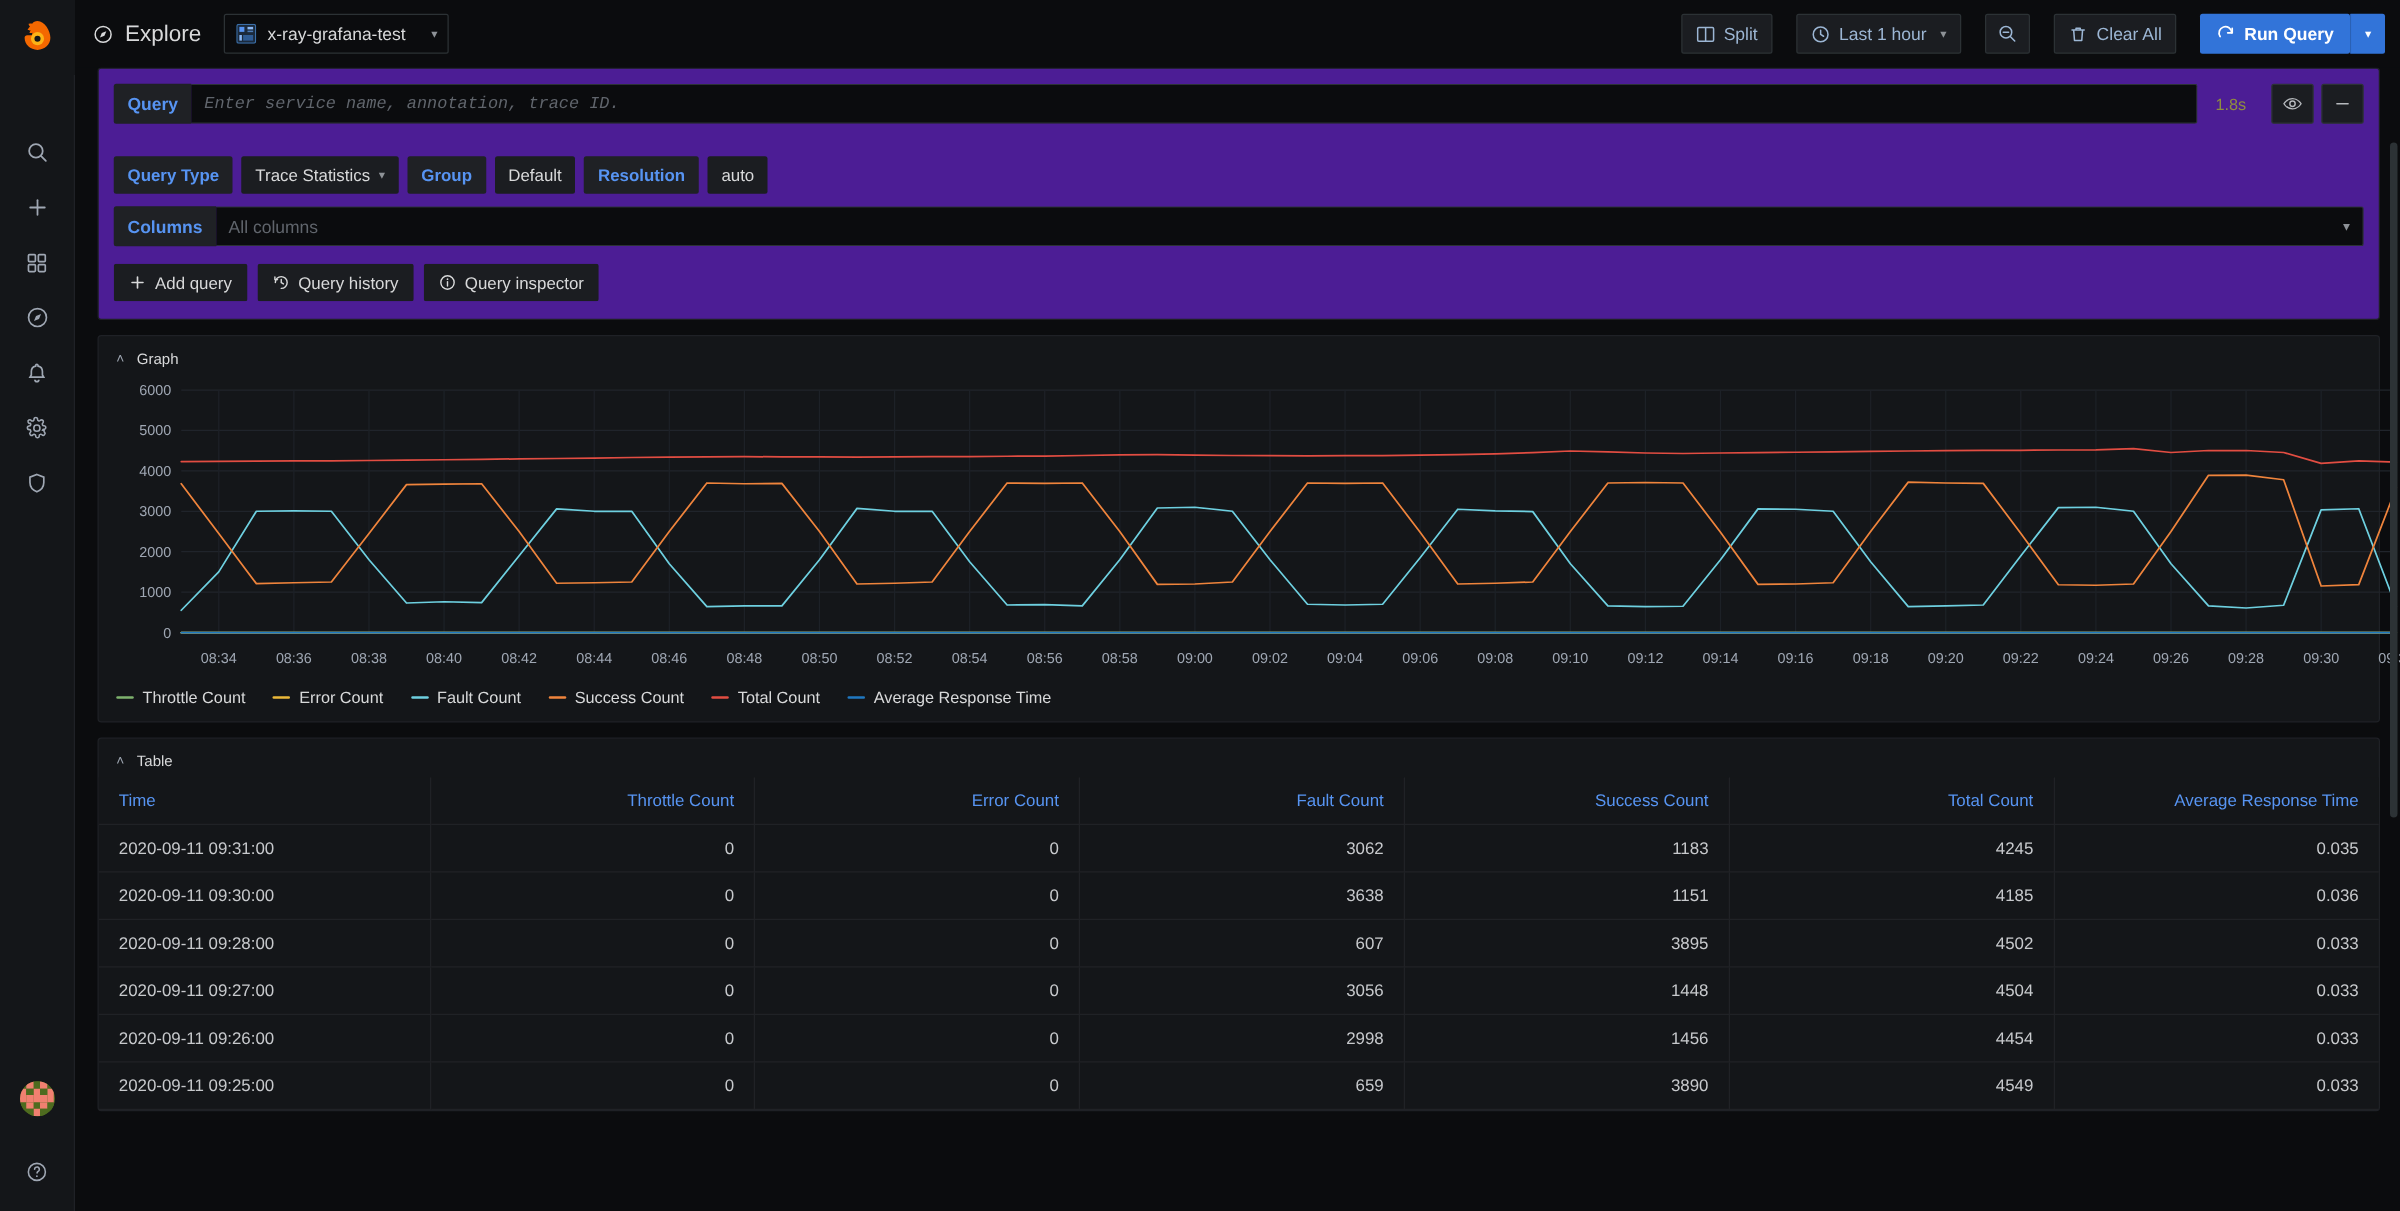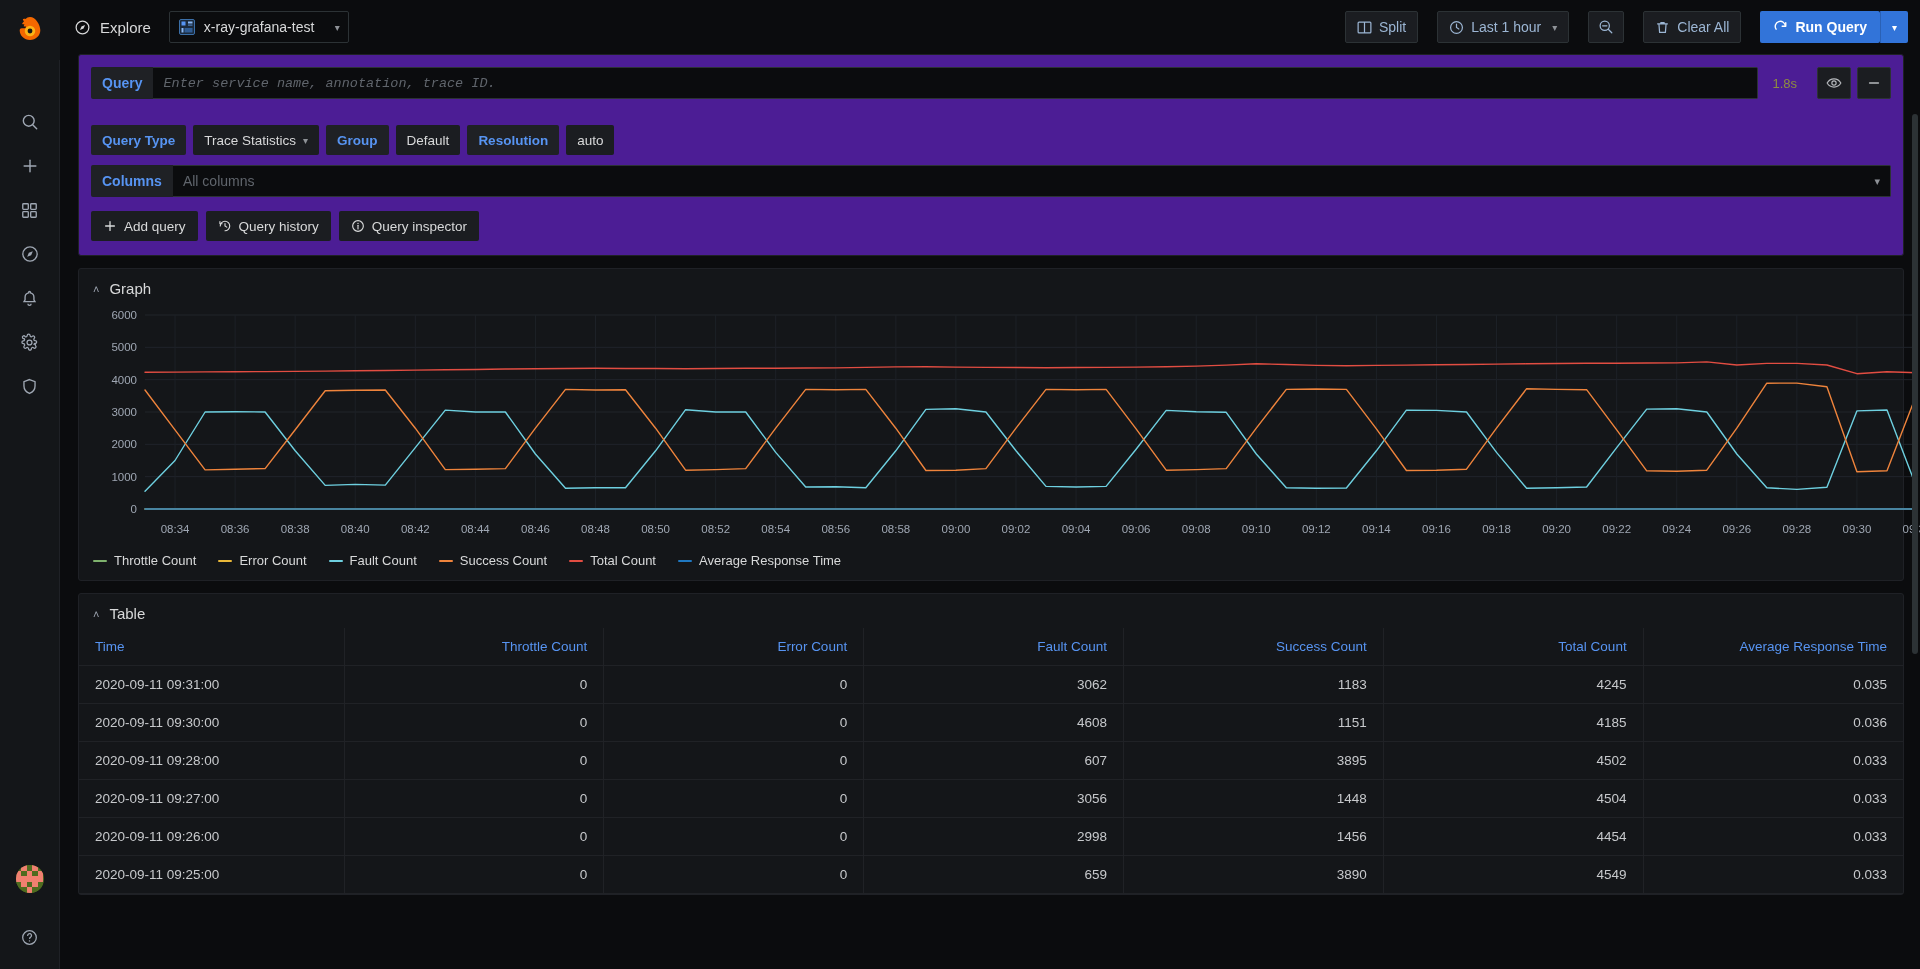--- a/index.html
+++ b/index.html
@@ -38,21 +38,21 @@
 
   
   .main { flex: 1; height: 969px; overflow: hidden; position: relative; display:flex; flex-direction:column; }
 
   
   .topbar {
     height: 54px; flex: 0 0 54px;
     display: flex; align-items: center; padding: 0 12px 0 14px;
     background: #0b0c0e;
   }
-  .explore-title { display:flex; align-items:center; gap:9px; font-size:15px; color:#d8d9da; font-weight:400; }
+  .explore-title { display:flex; align-items:center; gap:9px; font-size:18px; color:#d8d9da; font-weight:400; }
   .compass-sm { width:17px; height:17px; }
   .ds-picker {
     margin-left: 18px; height: 32px; min-width: 180px;
     background: #0b0c0e; border: 1px solid #2c3235; border-radius: 2px;
     display:flex; align-items:center; gap:9px; padding: 0 8px 0 9px;
     font-size: 14px; color:#d8d9da; cursor:pointer;
   }
   .ds-icon { width:16px; height:16px; flex:0 0 16px; }
   .ds-caret { margin-left:auto; color:#8e9297; font-size:10px; }
   .topbar-right { margin-left:auto; display:flex; align-items:center; gap:19px; }
@@ -124,21 +124,21 @@
   .smallbtn {
     height:30px; background:#1b1d21; border:1px solid transparent; border-radius:2px;
     display:flex;align-items:center;gap:7px;padding:0 11px;
     font-size:13.5px;color:#d8d9da;cursor:pointer;white-space:nowrap;
   }
 
   
   .panel { background:#141619; border:1px solid #1f2126; border-radius:3px; margin-top:12px; }
   .panel-head { display:flex; align-items:center; gap:10px; padding:11px 14px 6px 14px; }
   .panel-head .chev { color:#9fa7b3; font-size:11px; cursor:pointer; }
-  .panel-title { font-size:15px; color:#d8d9da; }
+  .panel-title { font-size:12px; color:#d8d9da; }
 
   
   .graph-wrap { padding: 4px 14px 6px 14px; position:relative; }
   .legend { display:flex; flex-wrap:wrap; gap:0 22px; padding: 4px 0 12px 14px; }
   .legend-item { display:flex; align-items:center; gap:7px; font-size:13px; color:#d8d9da; cursor:pointer; }
   .legend-dash { width:14px; height:2px; display:inline-block; border-radius:1px; }
 
   
   .tbl { width:100%; border-collapse:collapse; table-layout:fixed; }
   .tbl th {
@@ -586,21 +586,21 @@
               <td>0</td>
               <td>3062</td>
               <td>1183</td>
               <td>4245</td>
               <td>0.035</td>
             </tr>
             <tr>
               <td>2020-09-11 09:30:00</td>
               <td>0</td>
               <td>0</td>
-              <td>4608</td>
+              <td>3638</td>
               <td>1151</td>
               <td>4185</td>
               <td>0.036</td>
             </tr>
             <tr>
               <td>2020-09-11 09:28:00</td>
               <td>0</td>
               <td>0</td>
               <td>607</td>
               <td>3895</td>

